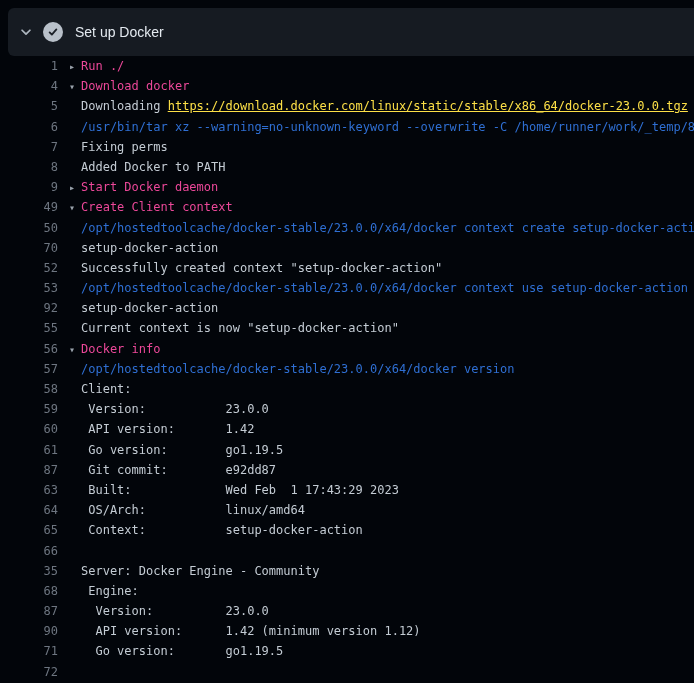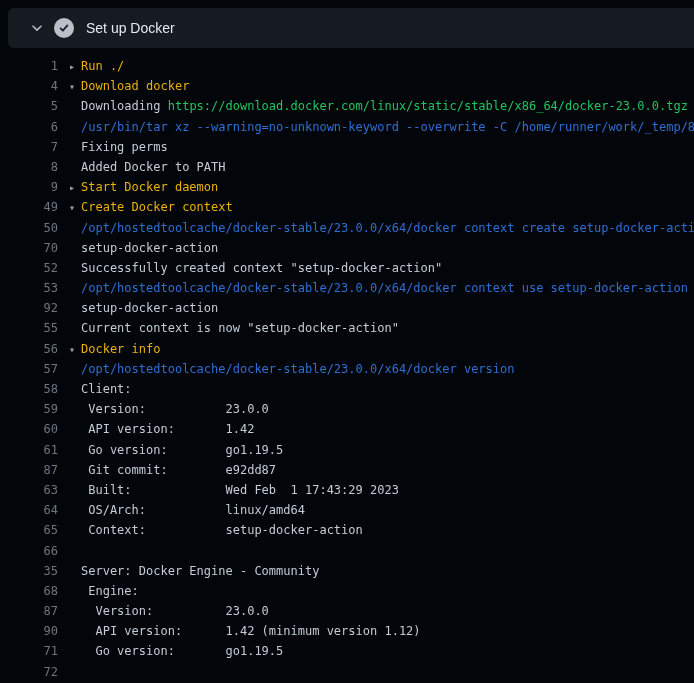--- a/index.html
+++ b/index.html
@@ -1,23 +1,23 @@
 <!DOCTYPE html>
 <html><head>
 <meta charset="utf-8">
 <style>
   * { margin:0; padding:0; box-sizing:border-box; }
   html,body { width:694px; height:683px; overflow:hidden; background:#02050a; }
   body { font-family:"DejaVu Sans Mono", monospace; }
 
   
   .step-header {
-    position:absolute; left:8px; top:8px; right:0; height:40px;
+    position:absolute; left:8px; top:8px; right:0; height:48px;
     background:#161b22; border-radius:6px 0 0 6px;
-    display:flex; align-items:center; padding-left:21px; cursor:pointer;
+    display:flex; align-items:center; padding-left:10px; cursor:pointer;
   }
   .chev { display:flex; align-items:center; justify-content:center; width:16px; height:16px; color:#aeb7c0; }
   .status-circle {
     width:20px; height:20px; border-radius:50%; background:#b9c1ca;
     display:flex; align-items:center; justify-content:center; margin-left:9px; flex:none;
   }
   .step-title {
     margin-left:12px; font-family:"Liberation Sans", sans-serif;
     font-size:14px; color:#e4eaf0; font-weight:400;
   }
@@ -25,23 +25,23 @@
   
   .log { position:absolute; left:0; top:44px; right:0; padding-top:12px; }
   .row { display:flex; height:20.2px; line-height:20.2px; font-size:12px; white-space:pre; }
   .num {
     flex:none; width:58px; text-align:right; color:#6e7681; cursor:pointer;
     -webkit-user-select:none; user-select:none;
   }
   .slot { flex:none; width:23px; padding-left:11px; }
   .arrow { color:#9aa3ac; font-size:10px; cursor:pointer; }
   .txt { color:#c4ccd4; overflow:hidden; }
-  .group-row .txt { color:#eab308; cursor:pointer; }
+  .group-row .txt { color:#ec4899; cursor:pointer; }
   .cmd { color:#2f6fd3; }
-  .link { color:#22c55e; cursor:pointer;text-align:right; }
+  .link { color:#fde047; text-decoration:underline; cursor:pointer;text-align:right; }
 </style>
 </head>
 <body>
 
 <header class="step-header">
   <span class="chev">
     <svg width="14" height="14" viewBox="0 0 16 16" fill="none" stroke="currentColor" stroke-width="2" stroke-linecap="round" stroke-linejoin="round">
         <path d="M3.5 6l4.5 4.5L12.5 6"></path>
       </svg>
   </span>
@@ -93,21 +93,21 @@
 
   <div class="row group-row">
     <span class="num">9</span>
     <span class="slot"><span class="arrow">▸</span></span>
     <span class="txt">Start Docker daemon</span>
   </div>
 
   <div class="row group-row">
     <span class="num">49</span>
     <span class="slot"><span class="arrow">▾</span></span>
-    <span class="txt">Create Docker context</span>
+    <span class="txt">Create Client context</span>
   </div>
 
   <div class="row">
     <span class="num">50</span>
     <span class="slot"></span>
     <span class="txt cmd">/opt/hostedtoolcache/docker-stable/23.0.0/x64/docker context create setup-docker-action</span>
   </div>
 
   <div class="row">
     <span class="num">70</span>

